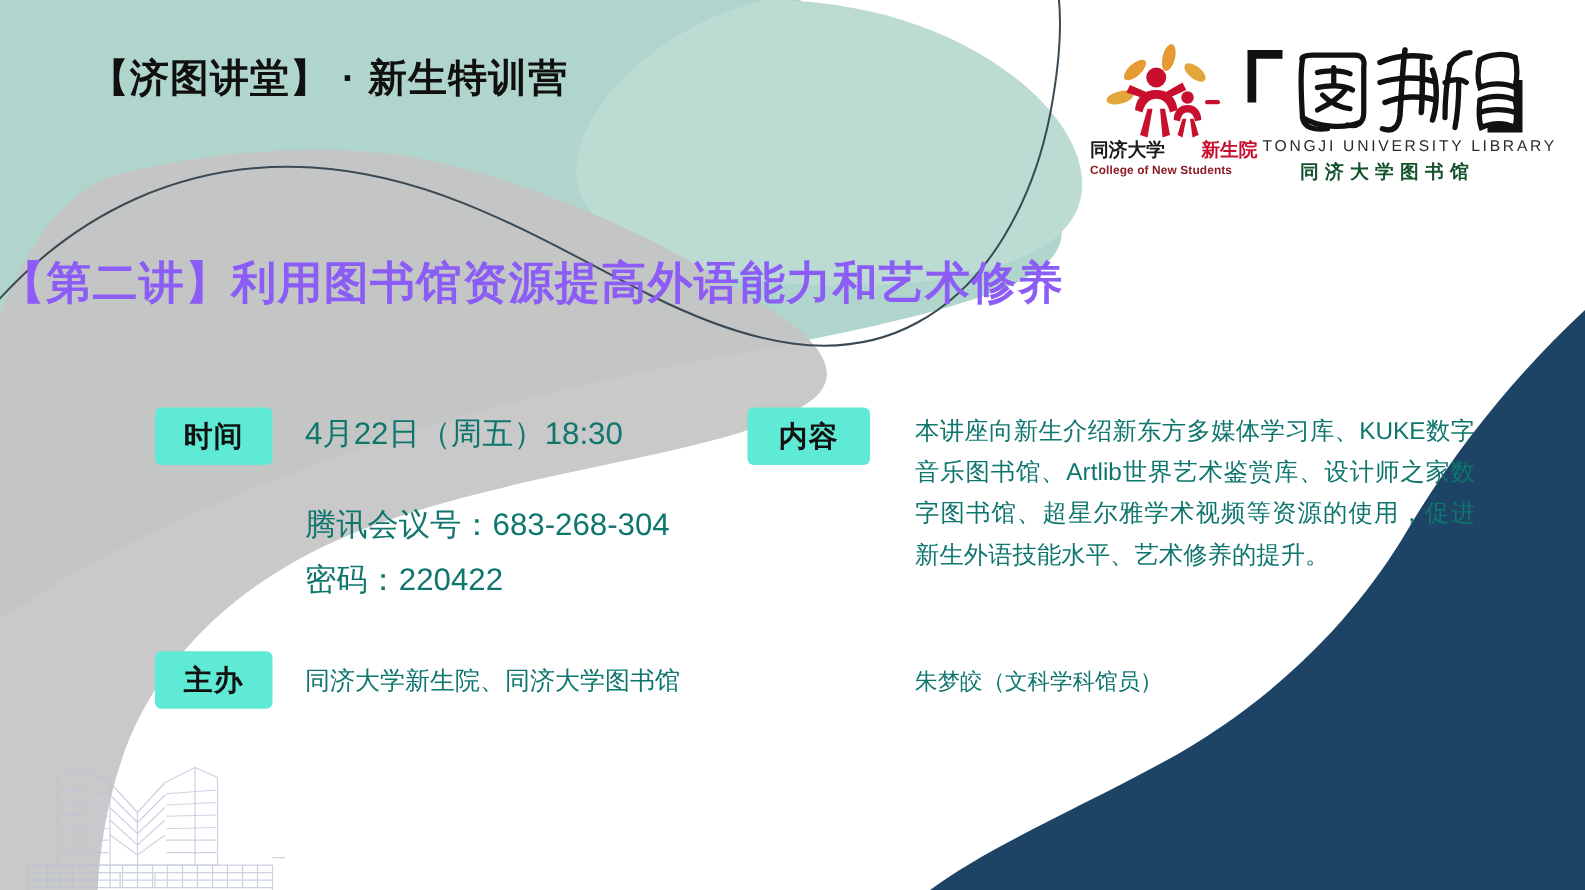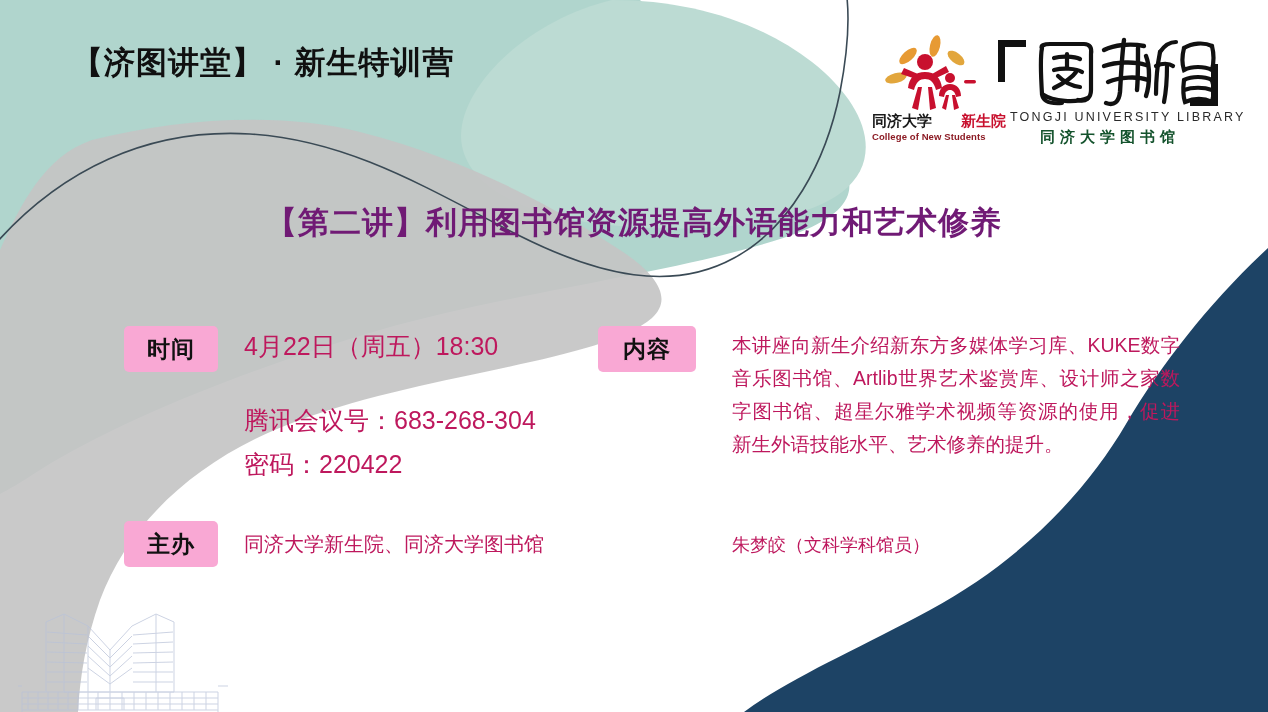--- a/index.html
+++ b/index.html
@@ -40,36 +40,36 @@
   #logo-lib{position:absolute;left:120px;top:0;width:232px;height:122px;}
   #logo-lib-mark{position:absolute;left:0;top:0;width:232px;height:82px;}
   #logo-lib-en{position:absolute;left:18px;top:78px;width:200px;text-align:center;
      font-size:12.5px;font-weight:normal;color:#2a2a2a;letter-spacing:2.2px;white-space:nowrap;}
   #logo-lib-cn{position:absolute;left:18px;top:96px;width:200px;text-align:center;
      font-size:15px;font-weight:bold;color:#14532d;letter-spacing:5px;white-space:nowrap;}
 
   
   #headline{
     position:absolute;left:0;top:202px;width:1268px;
-    text-align:center;white-space:nowrap;
+    text-align:left;white-space:nowrap;
     font-family:"Liberation Serif","DejaVu Serif",serif;
-    font-size:31px;font-weight:bold;color:#701a75;
+    font-size:36px;font-weight:bold;color:#8b5cf6;
     letter-spacing:1px;
   }
 
   
   .chip{
     position:absolute;
-    background:#f9a8d4;border-radius:5px;
+    background:#5eead4;border-radius:5px;
     display:flex;align-items:center;justify-content:center;
     font-size:23px;font-weight:bold;color:#111;
     letter-spacing:1px;
   }
   .val{
-    position:absolute;color:#be185d;
+    position:absolute;color:#0f766e;
   }
 
   #chip-time{left:124px;top:326px;width:94px;height:46px;}
   #val-time{left:244px;top:330px;font-size:25px;white-space:nowrap;}
 
   #chip-place{left:124px;top:394px;width:94px;height:46px;}
   #val-place{left:244px;top:398px;font-size:25px;line-height:44px;white-space:nowrap;}
 
   #chip-host{left:124px;top:521px;width:94px;height:46px;}
   #val-host{left:244px;top:531px;font-size:20px;white-space:nowrap;}

